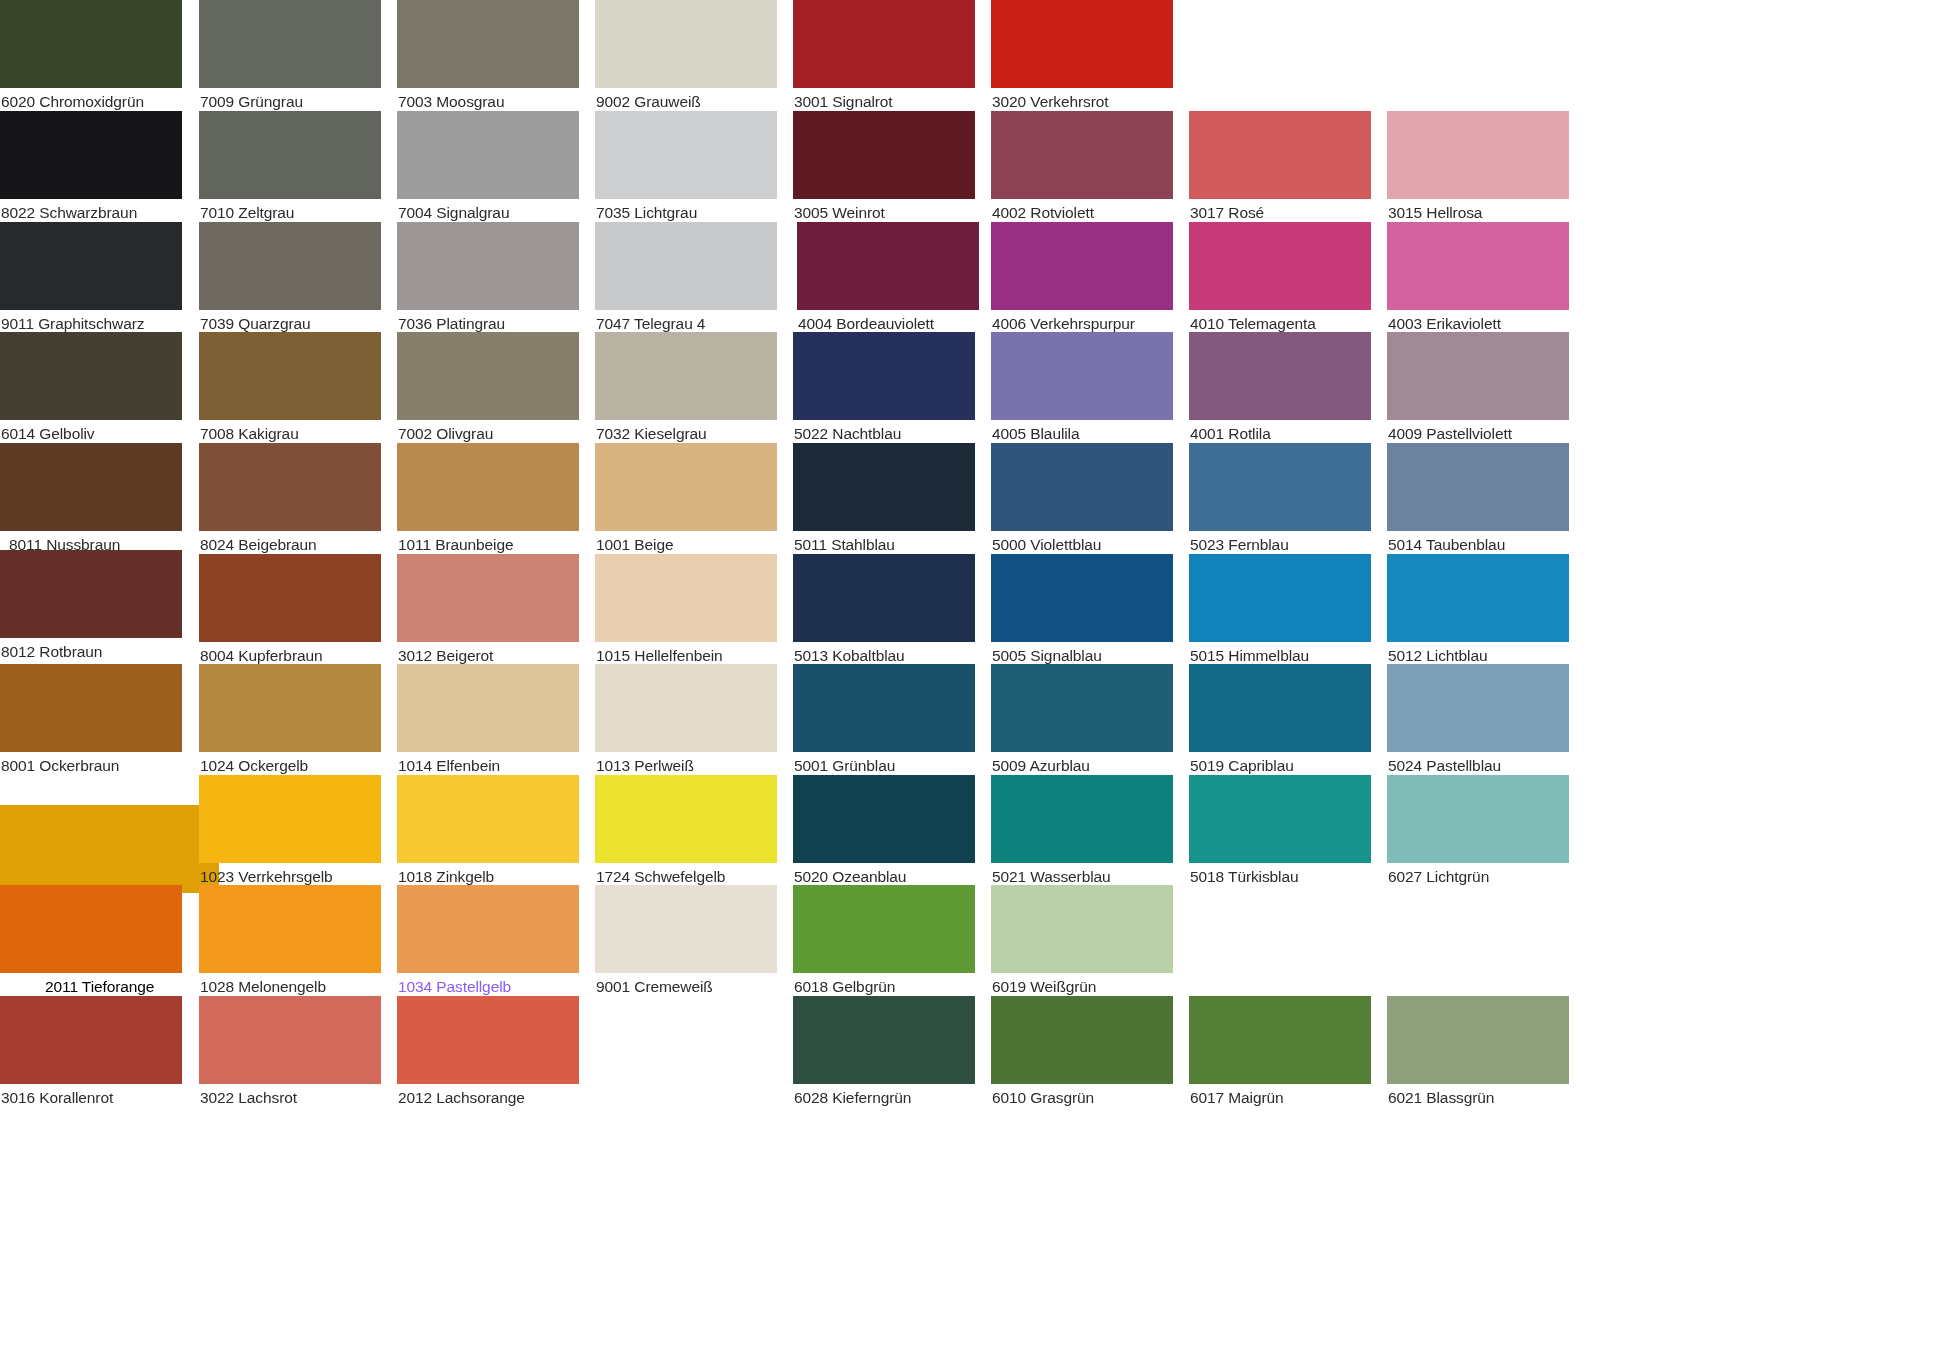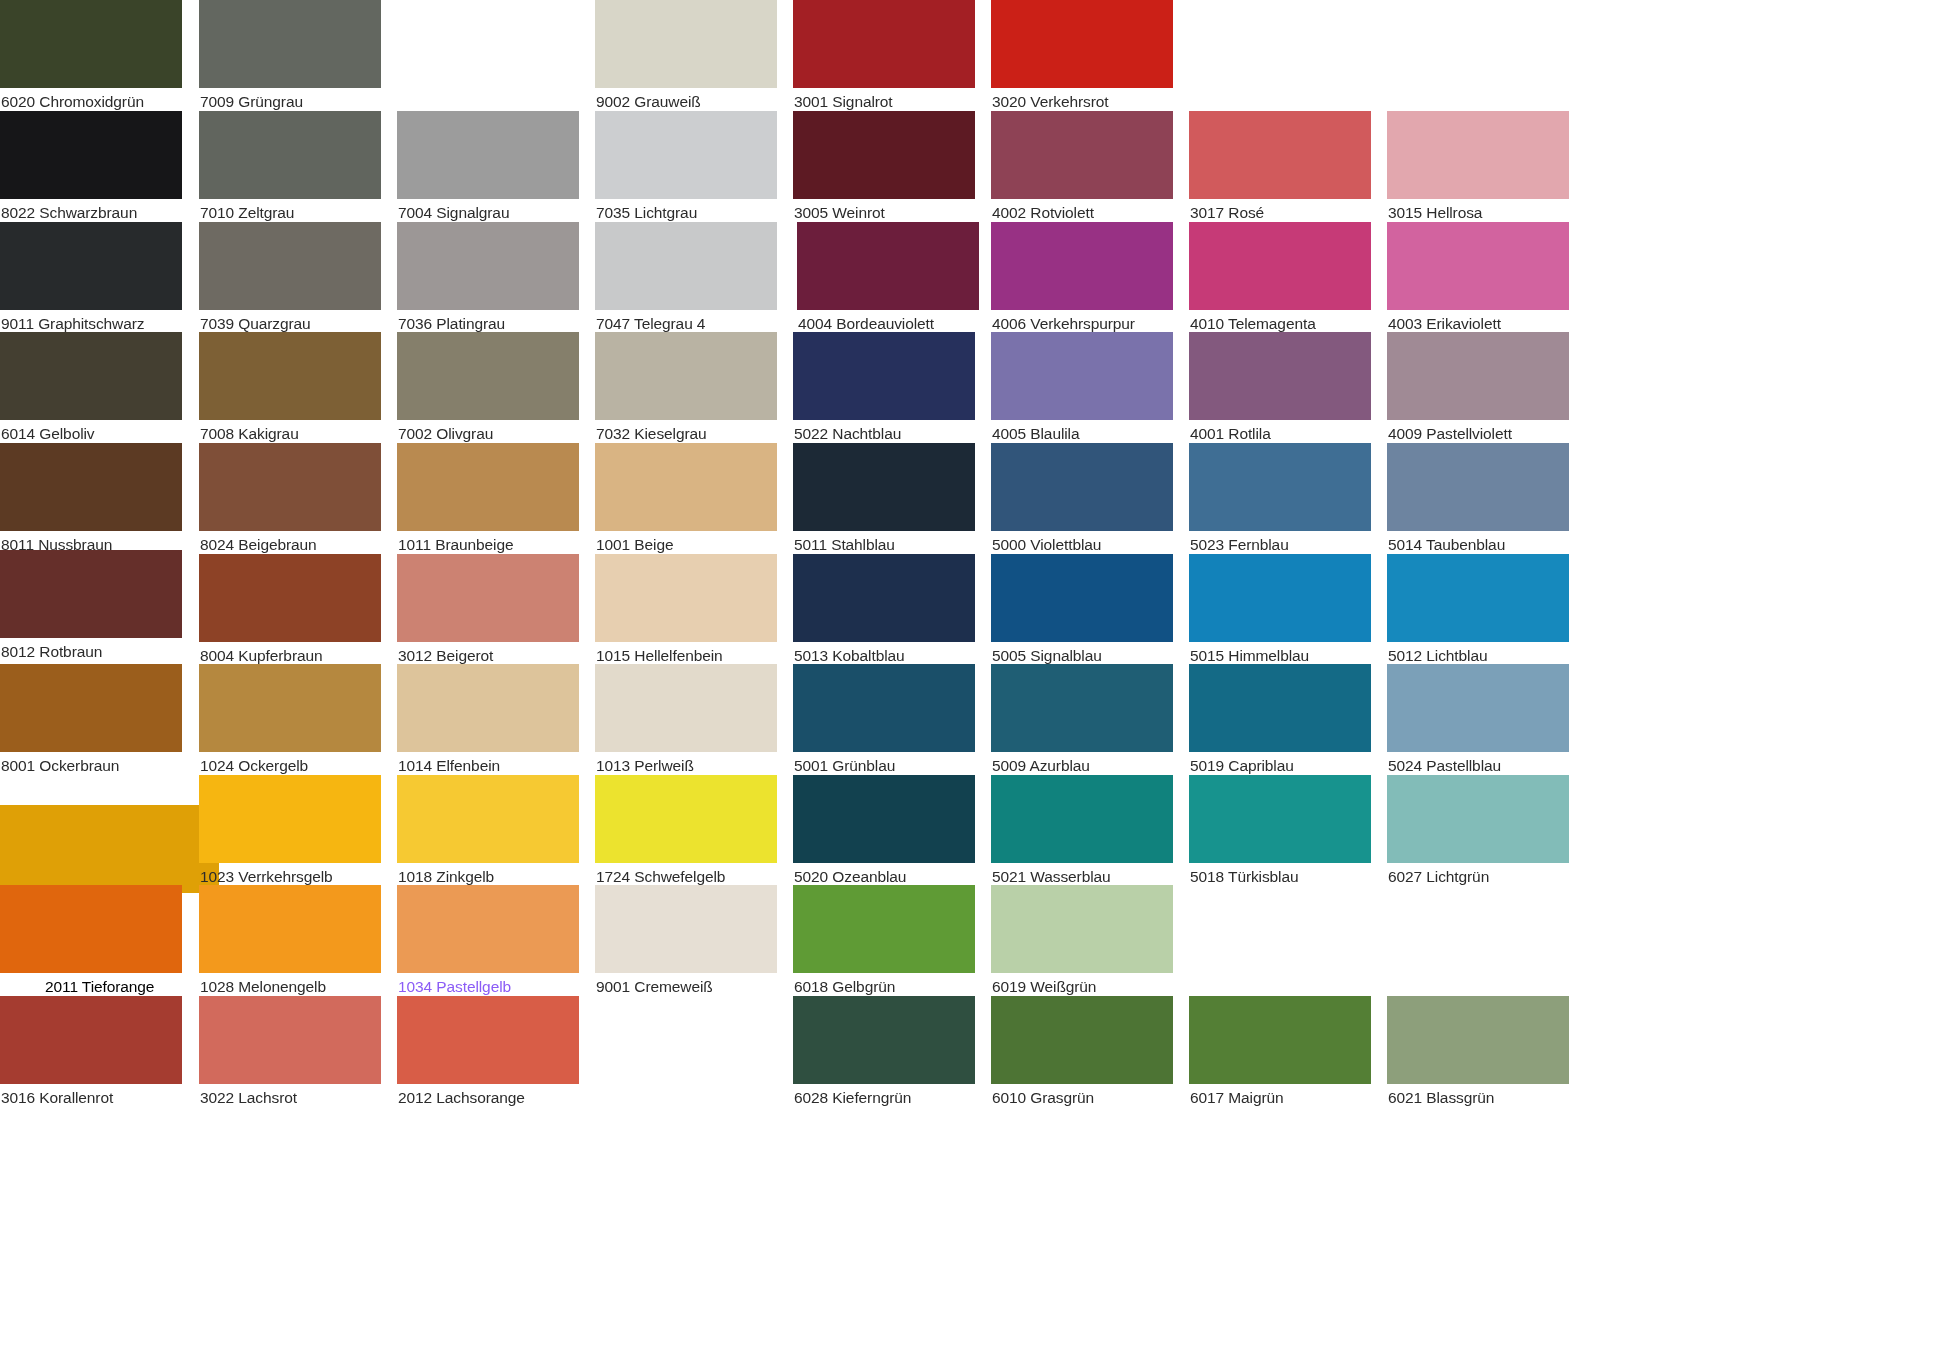--- a/index.html
+++ b/index.html
@@ -58,21 +58,21 @@
     <div class="cell" style="left: 0px; top: 222px; width: 182px; height: 113px;">
       <div class="swatch" style="height: 88px; background: rgb(39, 42, 44);"></div>
       <div class="caption" style="color: rgb(43, 43, 43);">9011 Graphitschwarz</div>
     </div>
     <div class="cell" style="left: 0px; top: 332px; width: 182px; height: 113px;">
       <div class="swatch" style="height: 88px; background: rgb(68, 63, 49);"></div>
       <div class="caption" style="color: rgb(43, 43, 43);">6014 Gelboliv</div>
     </div>
     <div class="cell" style="left: 0px; top: 443px; width: 182px; height: 113px;">
       <div class="swatch" style="height: 88px; background: rgb(92, 58, 35);"></div>
-      <div class="caption" style="color: rgb(43, 43, 43);">8011 Nussbraun</div>
+      <div class="caption" style="color: rgb(43, 43, 43); padding-left: 8px;">8011 Nussbraun</div>
     </div>
     <div class="cell" style="left: 0px; top: 550px; width: 182px; height: 113px;">
       <div class="swatch" style="height: 88px; background: rgb(101, 47, 42);"></div>
       <div class="caption" style="color: rgb(43, 43, 43);">8012 Rotbraun</div>
     </div>
     <div class="cell" style="left: 0px; top: 664px; width: 182px; height: 113px;">
       <div class="swatch" style="height: 88px; background: rgb(155, 94, 28);"></div>
       <div class="caption" style="color: rgb(43, 43, 43);">8001 Ockerbraun</div>
     </div>
     <div class="cell" style="left: 0px; top: 805px; width: 219px; height: 113px; font-weight: bold;">
@@ -120,20 +120,24 @@
       <div class="caption" style="color: rgb(43, 43, 43);">1023 Verrkehrsgelb</div>
     </div>
     <div class="cell" style="left: 199px; top: 885px; width: 182px; height: 113px;">
       <div class="swatch" style="height: 88px; background: rgb(243, 153, 28);"></div>
       <div class="caption" style="color: rgb(43, 43, 43);">1028 Melonengelb</div>
     </div>
     <div class="cell" style="left: 199px; top: 996px; width: 182px; height: 113px;">
       <div class="swatch" style="height: 88px; background: rgb(210, 106, 92);"></div>
       <div class="caption" style="color: rgb(43, 43, 43);">3022 Lachsrot</div>
     </div>
+    <div class="cell" style="left: 397px; top: 0px; width: 182px; height: 113px;">
+      <div class="swatch" style="height: 88px; background: rgb(124, 120, 105);"></div>
+      <div class="caption" style="color: rgb(43, 43, 43);">7003 Moosgrau</div>
+    </div>
     <div class="cell" style="left: 397px; top: 111px; width: 182px; height: 113px;">
       <div class="swatch" style="height: 88px; background: rgb(156, 156, 156);"></div>
       <div class="caption" style="color: rgb(43, 43, 43);">7004 Signalgrau</div>
     </div>
     <div class="cell" style="left: 397px; top: 222px; width: 182px; height: 113px;">
       <div class="swatch" style="height: 88px; background: rgb(156, 151, 150);"></div>
       <div class="caption" style="color: rgb(43, 43, 43);">7036 Platingrau</div>
     </div>
     <div class="cell" style="left: 397px; top: 332px; width: 182px; height: 113px;">
       <div class="swatch" style="height: 88px; background: rgb(133, 127, 107);"></div>

